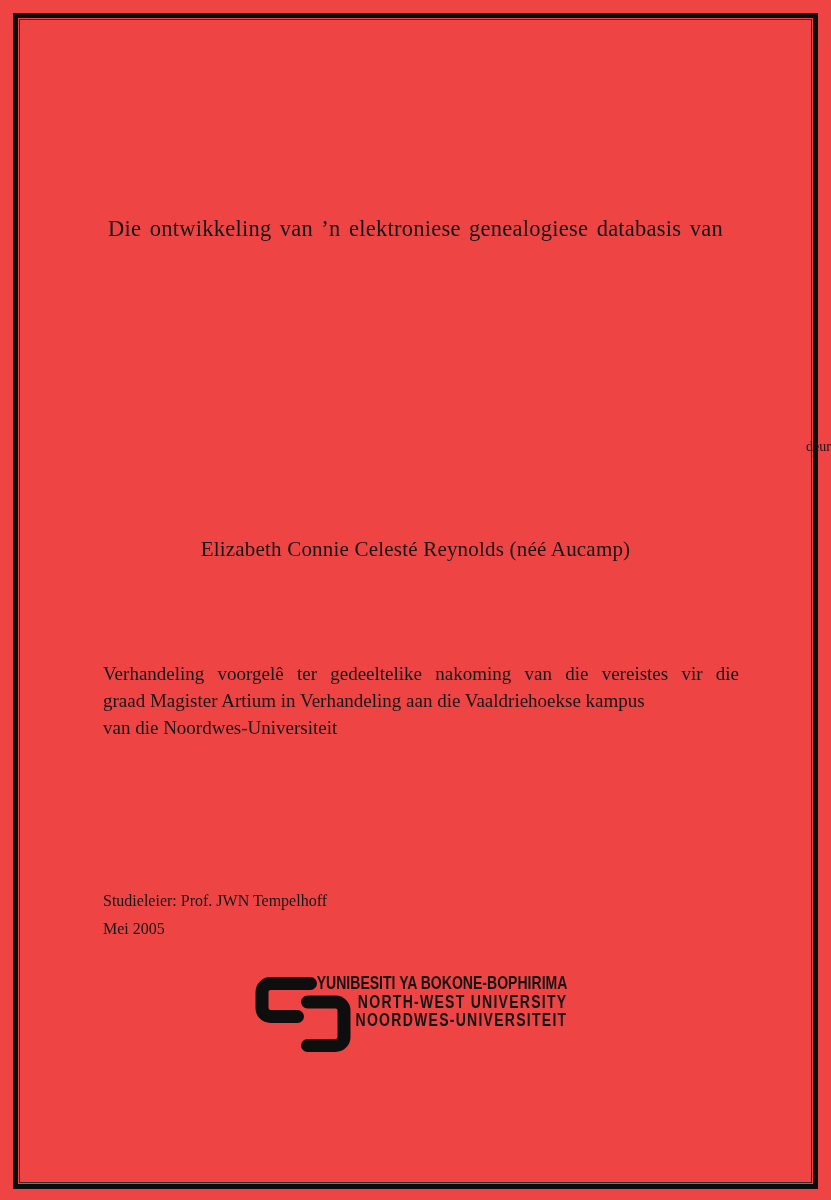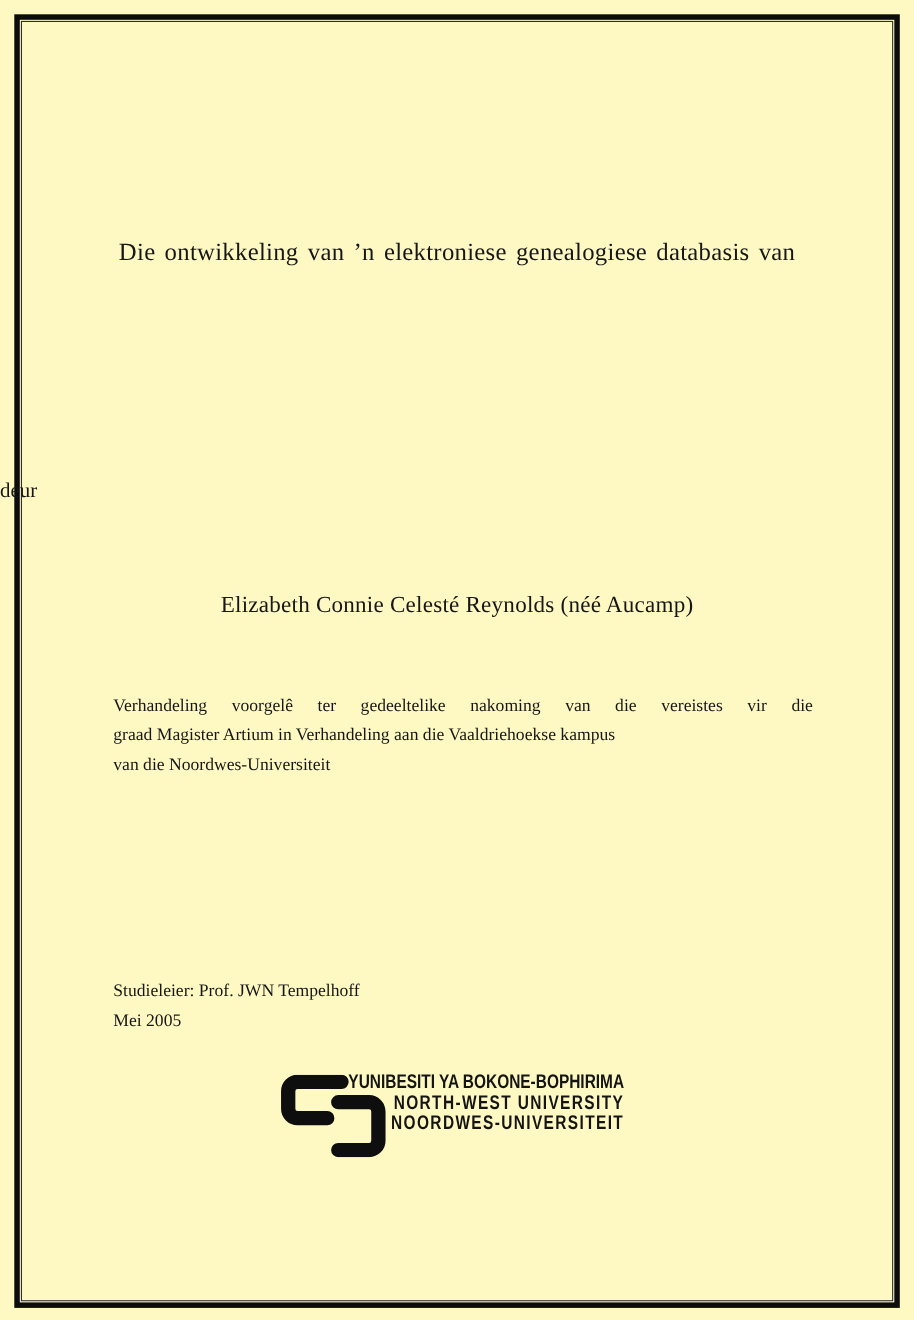--- a/index.html
+++ b/index.html
@@ -1,20 +1,20 @@
 <!DOCTYPE html>
 <html><head>
 <meta charset="utf-8">
 <style>
   html, body { margin: 0; padding: 0; background: #e8e8e8; }
   .page {
     position: relative;
     width: 831px;
     height: 1200px;
-    background: #fef9c3;
+    background: #ef4444;
     margin: 0 auto;
     overflow: hidden;
     font-family: "Liberation Serif", "DejaVu Serif", serif;
     color: #161616;
   }
   .frame-outer {
     position: absolute;
     left: 13px; top: 13px; right: 13px; bottom: 11px;
     border: 5px solid #0c0c0c;
   }
@@ -31,38 +31,38 @@
   .title-line {
     font-size: 22.5px;
     line-height: 40px;
     letter-spacing: 0.25px;
     word-spacing: 2.5px;
     white-space: nowrap;
   }
   .byline {
     position: absolute;
     left: 0; right: 0; top: 436px;
-    text-align: left;
-    font-size: 19px;
+    text-align: right;
+    font-size: 14px;
     line-height: 22px;
   }
   .author {
     position: absolute;
     left: 0; right: 0; top: 518px;
     text-align: center;
     font-size: 21px;
     line-height: 26px;
     letter-spacing: 0.2px;
     margin-top: 18px;
   }
   .statement {
     position: absolute;
-    left: 103px; top: 628px;
+    left: 103px; top: 660px;
     width: 636px;
-    font-size: 16px;
+    font-size: 19px;
     line-height: 27px;
   }
   .statement .justified {
     text-align: justify;
     text-align-last: justify;
   }
   .statement .italic { }
   .supervisor-block {
     position: absolute;
     left: 103px; top: 887px;

